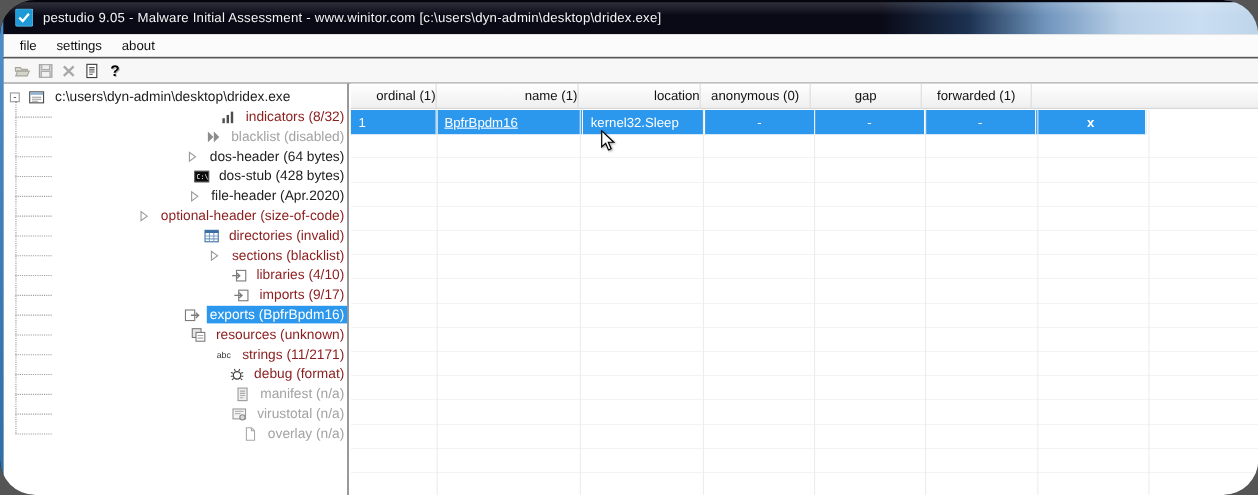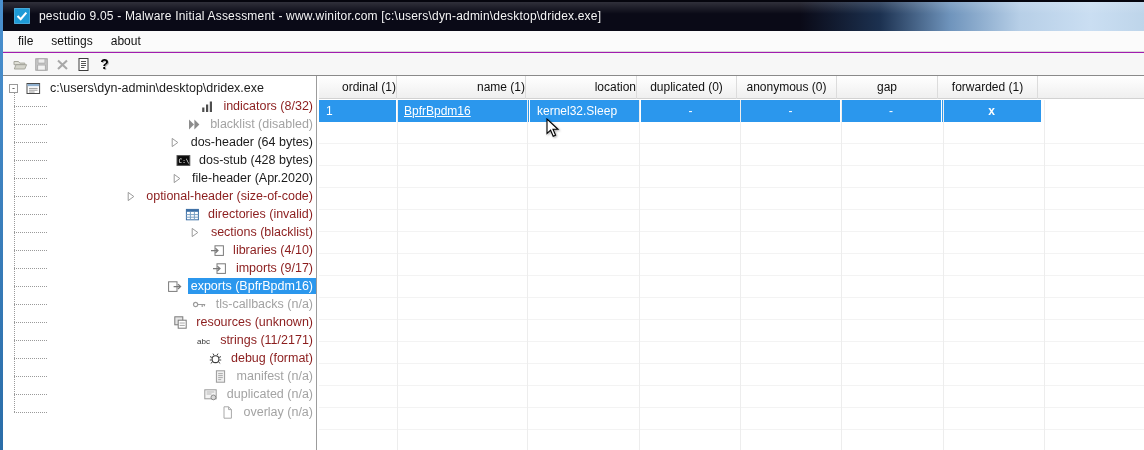--- a/index.html
+++ b/index.html
@@ -1,19 +1,19 @@
 <!DOCTYPE html>
 <html><head>
 <meta charset="utf-8">
 <style>
   * { box-sizing: border-box; margin: 0; padding: 0; }
   html,body { background:#555; }
   body { font-family:"Liberation Sans","DejaVu Sans",sans-serif; }
-  .window { position:relative; width:1144px; height:450px; background:#a21caf; overflow:hidden;
-            font-size:12px; color:#1c1c1c; }
+  .window { position:relative; width:1144px; height:450px; background:#000000; overflow:hidden;
+            font-size:12px; color:#1c1c1c;border-radius:32px; }
 
   
   .titlebar { position:absolute; left:0; top:0; width:1144px; height:31px;
     background-image:
       linear-gradient(180deg, rgba(255,255,255,.18), rgba(255,255,255,0) 45%),
       linear-gradient(90deg, var(--titlebar-dark) 0px, var(--titlebar-dark) 800px,
         #1c3150 880px, #6f94bc 950px, #b7cfe7 1020px, #cadef2 1090px, #bed5ea 1144px);
     display:flex; align-items:center; }
   .titlebar::before { content:''; position:absolute; left:0; top:0; width:100%; height:2px; background:#05050e; }
   .app-icon { width:16px; height:16px; margin-left:14px; flex:0 0 auto; }
@@ -234,29 +234,20 @@
             <svg width="15" height="15" viewBox="0 0 15 15">
               <rect x="1.6" y="2.8" width="8.4" height="9.6" fill="#fff" stroke="#7a7a7a"></rect>
               <path d="M6.6 7.6h7M11 5.2l2.6 2.4L11 10" fill="none" stroke="#7a7a7a" stroke-width="1.2"></path>
             </svg>
           </span>
           <span class="tlabel selected">exports (BpfrBpdm16)</span>
         </div>
         <div class="tree-row">
           <span class="ticon">
             <svg width="15" height="15" viewBox="0 0 15 15">
-              <circle cx="3.6" cy="7.5" r="2.1" fill="none" stroke="#9c9c9c" stroke-width="1.2"></circle>
-              <path d="M5.8 7.5h7.4M10.2 7.5v2.4M12.4 7.5v1.8" stroke="#9c9c9c" stroke-width="1.2"></path>
-            </svg>
-          </span>
-          <span class="tlabel disabled">tls-callbacks (n/a)</span>
-        </div>
-        <div class="tree-row">
-          <span class="ticon">
-            <svg width="15" height="15" viewBox="0 0 15 15">
               <rect x="1.8" y="1.8" width="8" height="8" fill="#e6e6e6" stroke="#7a7a7a"></rect>
               <rect x="5.2" y="5.2" width="8" height="8" fill="#fff" stroke="#7a7a7a"></rect>
               <path d="M6.6 8h5.2M6.6 10.4h5.2" stroke="#a8a8a8"></path>
             </svg>
           </span>
           <span class="tlabel alert">resources (unknown)</span>
         </div>
         <div class="tree-row">
           <span class="ticon">
             <svg width="18" height="15" viewBox="0 0 15 15">
@@ -284,42 +275,41 @@
           <span class="tlabel disabled">manifest (n/a)</span>
         </div>
         <div class="tree-row">
           <span class="ticon">
             <svg width="15" height="15" viewBox="0 0 15 15">
               <rect x="1.8" y="2.8" width="11.4" height="9" fill="#f4f4f4" stroke="#9a9a9a"></rect>
               <path d="M3.6 5h7.8M3.6 7h5" stroke="#b5b5b5"></path>
               <circle cx="10.4" cy="10.4" r="2.4" fill="#d8d8d8" stroke="#8a8a8a"></circle>
             </svg>
           </span>
-          <span class="tlabel disabled">duplicated (n/a)</span>
+          <span class="tlabel disabled">virustotal (n/a)</span>
         </div>
         <div class="tree-row">
           <span class="ticon">
             <svg width="15" height="15" viewBox="0 0 15 15">
               <path d="M4 1.8h4.6l2.8 2.8v8.6H4z" fill="#fff" stroke="#a8a8a8"></path>
               <path d="M8.6 1.8v2.8h2.8" fill="none" stroke="#a8a8a8"></path>
             </svg>
           </span>
           <span class="tlabel disabled">overlay (n/a)</span>
         </div>
       </div>
   </div>
 
   <div class="splitter"></div>
 
   <div class="table-panel">
     <div class="thead">
         <div class="th left" style="width: 78px;">ordinal (1)</div>
         <div class="th left" style="width: 129px;">name (1)</div>
         <div class="th left" style="width: 111px;">location</div>
-        <div class="th center" style="width: 100px;">duplicated (0)</div>
         <div class="th center" style="width: 100px;">anonymous (0)</div>
         <div class="th center" style="width: 101px;">gap</div>
         <div class="th center" style="width: 100px;">forwarded (1)</div>
       </div>
     <div class="grid-lines"></div>
   <div class="trow selected">
         <div class="cell left" style="width: 78px;">1</div>
         <div class="cell left link" style="width: 133px;">BpfrBpdm16</div>
         <div class="cell left" style="width: 111px;">kernel32.Sleep</div>
         <div class="cell center" style="width: 100px;">-</div>

